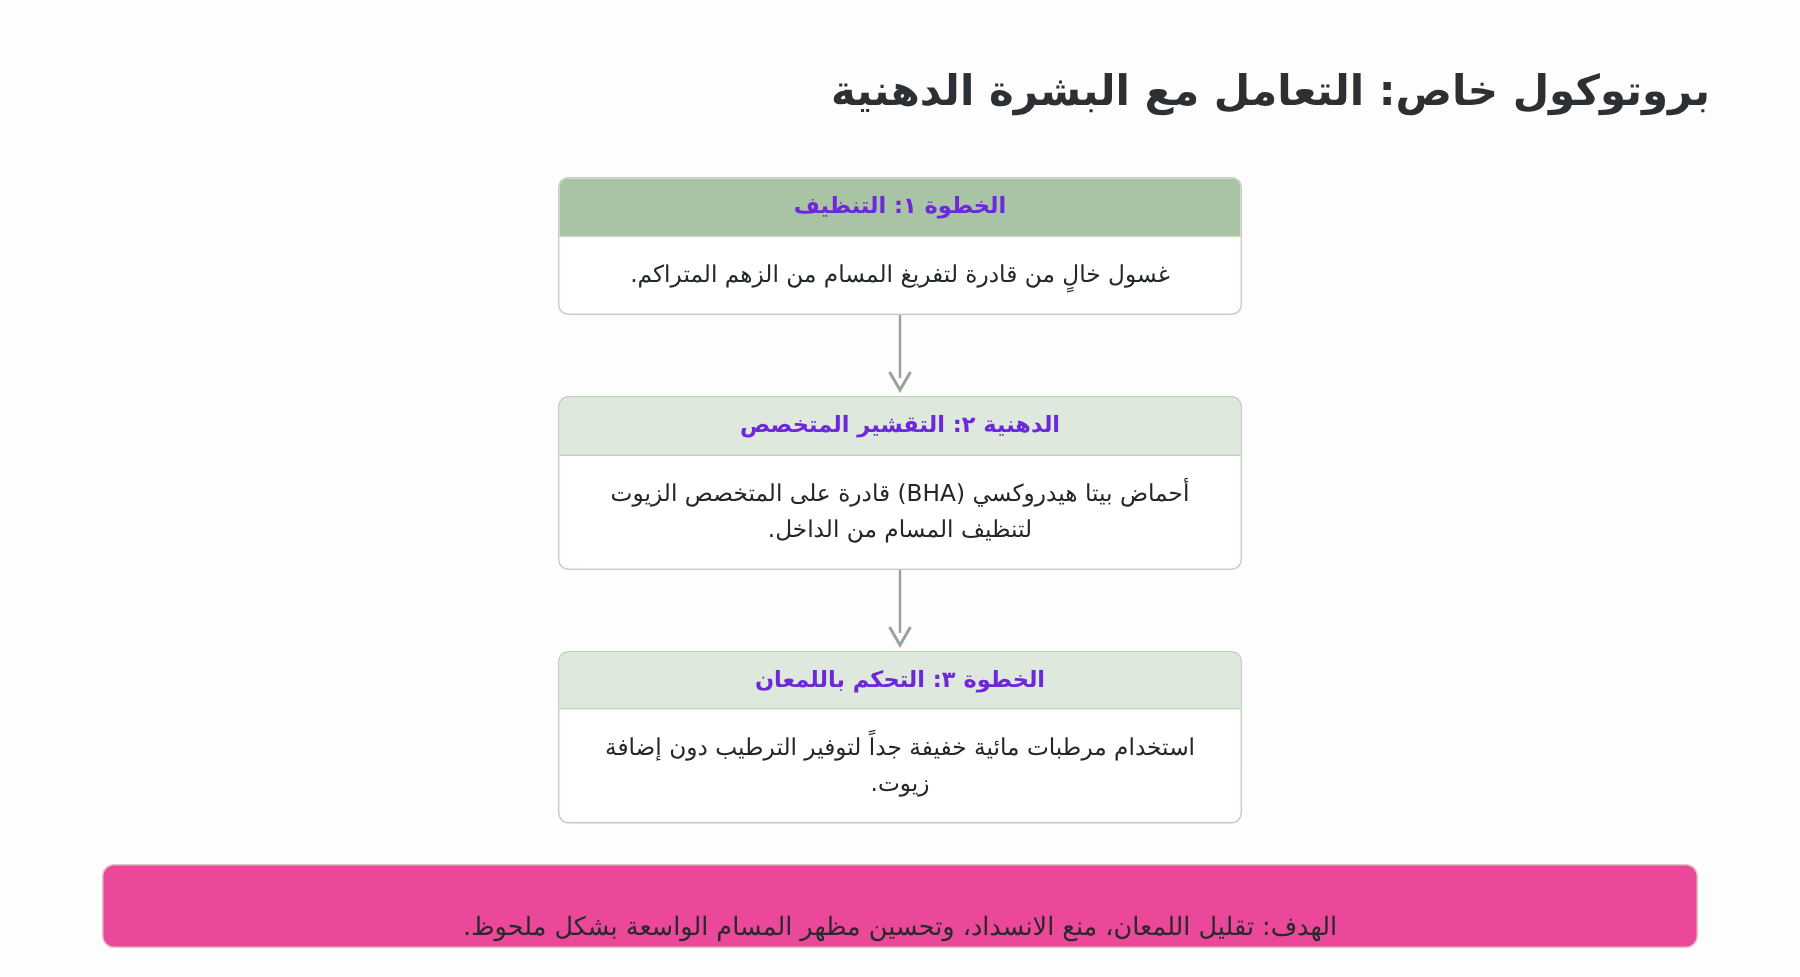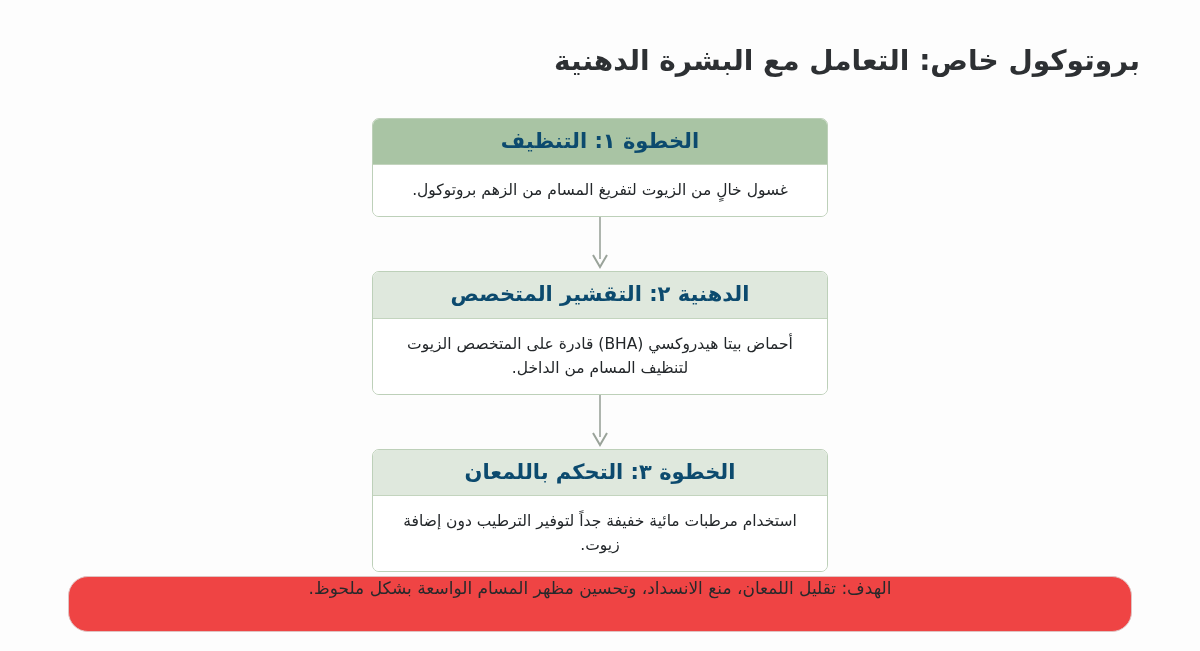--- a/index.html
+++ b/index.html
@@ -47,23 +47,23 @@
     width: 456px;
     border: 1px solid #bdd0b9;
     border-radius: 7px;
     background: #ffffff;
     overflow: hidden;
     box-sizing: border-box;
   }
 
   .step-header {
     text-align: center;
-    font-size: 21px;
+    font-size: 15px;
     font-weight: bold;
-    color: #0c4a6e;
+    color: #6d28d9;
     padding: 9px 10px 10px 10px;
     line-height: 1.25;
     direction: rtl;
     border-bottom: 1px solid #c3d4be;
     box-sizing: border-box;
   }
   .step-header.tone-strong { background: #a9c4a4; }
   .step-header.tone-pale   { background: #dfe8dd; }
 
   .step-body {
@@ -87,25 +87,25 @@
   }
   .connector svg { display: block; }
 
   
   .goal-banner {
     position: absolute;
     left: 68px;
     top: 576px;
     width: 1064px;
     height: 56px;
-    background: #ef4444;
+    background: #ec4899;
     border: 1px solid #e0c3c2;
-    border-radius: 20px;
+    border-radius: 8px;
     display: flex;
-    align-items: flex-start;
+    align-items: flex-end;
     justify-content: center;
     box-sizing: border-box;
   }
   .goal-text {
     font-size: 17px;
     color: #27292b;
     direction: rtl;
     text-align: center;
     line-height: 1.4;
     padding: 0 24px;
@@ -113,21 +113,21 @@
 </style>
 </head>
 <body>
 
 <div class="page-title">بروتوكول خاص: التعامل مع البشرة الدهنية</div>
 
 <div class="flow">
 
   <div class="step-card">
     <div class="step-header tone-strong">الخطوة ١: التنظيف</div>
-    <div class="step-body">غسول خالٍ من الزيوت لتفريغ المسام من الزهم بروتوكول.</div>
+    <div class="step-body">غسول خالٍ من قادرة لتفريغ المسام من الزهم المتراكم.</div>
   </div>
 
   <div class="connector">
     <svg width="30" height="54" viewBox="0 0 30 54">
       <line x1="15" y1="0" x2="15" y2="42" stroke="#9aa39a" stroke-width="1.6"></line>
       <polyline points="8,38 15,50 22,38" fill="none" stroke="#9aa39a" stroke-width="2"></polyline>
     </svg>
   </div>
 
   <div class="step-card">

